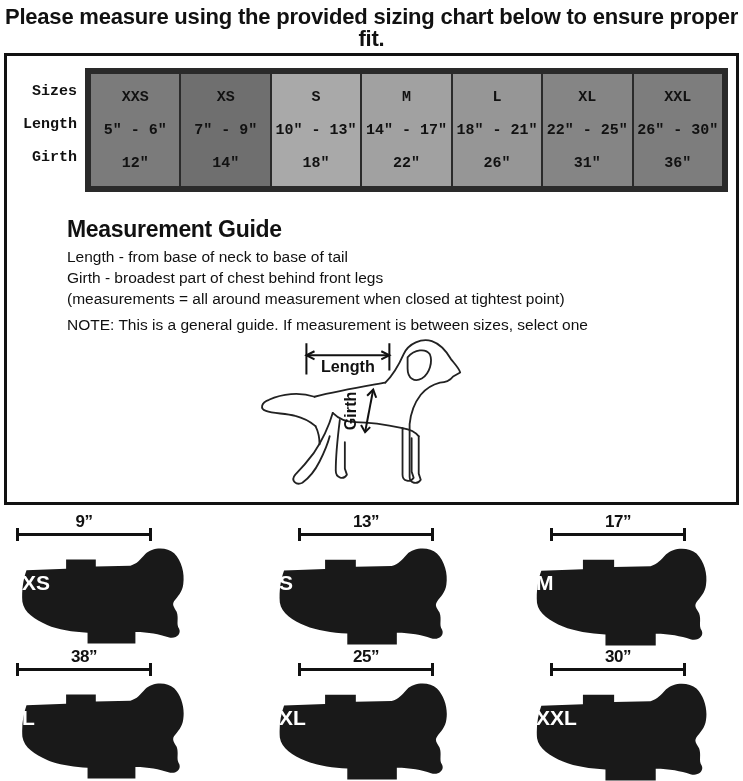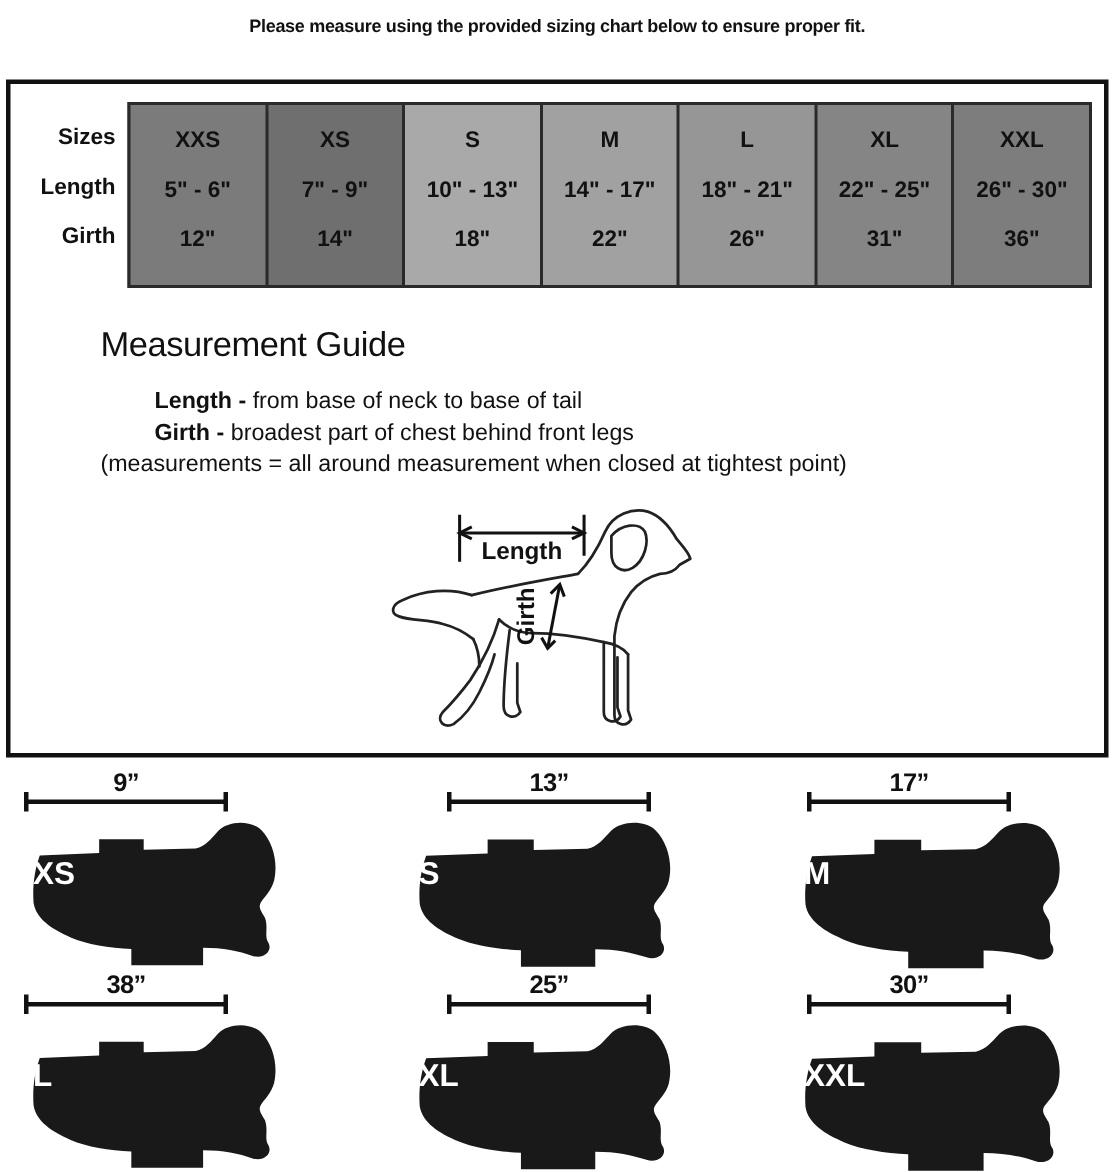--- a/index.html
+++ b/index.html
@@ -1,74 +1,74 @@
 <!DOCTYPE html>
 <html><head>
 <meta charset="utf-8">
 <style>
   html,body{margin:0;padding:0;}
   body{
     width:743px;height:781px;position:relative;overflow:hidden;
     background:#fff;color:#111;
     font-family:"Liberation Sans","DejaVu Sans",sans-serif;
   }
-  .b{font-weight:bold;margin-left:36px;}
+  .b{font-weight:normal;}
 
   
   .top-note{
     text-align:center;padding-top:6px;font-weight:bold;
-    font-size:12px;line-height:22px;letter-spacing:-0.2px;
+    font-size:22px;line-height:22px;letter-spacing:-0.2px;
   }
 
   
   .main-box{
     position:absolute;left:4px;top:53px;width:735px;height:452px;
     border:3px solid #111;box-sizing:border-box;background:#fff;
   }
 
   
-  .table-wrap{display:flex;margin:12px 8px 0 10px;height:124px;}
+  .table-wrap{display:flex;margin:12px 8px 0 10px;height:124px;font-family:Liberation Mono, monospace;}
   .row-labels{
     width:60px;display:flex;flex-direction:column;padding:8px 8px 0 0;row-gap:2px;
     text-align:right;font-weight:bold;font-size:15px;
   }
   .row-labels span{height:31px;line-height:31px;}
   .columns{
-    flex:1;display:flex;gap:2px;background:#2a2a2a;border:2px solid #0f766e;
+    flex:1;display:flex;gap:2px;background:#2a2a2a;border:6px solid #0f766e;
   }
   .size-col{
     flex:1;display:flex;flex-direction:column;padding-top:8px;row-gap:2px;
     text-align:center;font-weight:bold;font-size:15px;background:#888;
   }
   .size-col span{height:31px;line-height:31px;white-space:nowrap;}
 
   
   .guide{margin:24px 10px 0 60px;}
-  .guide-title{font-size:23px;font-weight:normal;line-height:26px;margin-bottom:15px;letter-spacing:-0.3px;}
+  .guide-title{font-size:23px;font-weight:bold;line-height:26px;margin-bottom:4px;letter-spacing:-0.3px;}
   .guide-line{font-size:15.5px;line-height:21px;}
   .note-block{margin-top:5px;}
 
   
   .diagram{position:absolute;left:248px;top:276px;width:290px;height:172px;}
   .diagram svg{display:block;}
   .diagram text{
     font-family:"Liberation Sans","DejaVu Sans",sans-serif;
     font-size:16px;font-weight:bold;fill:#111;
   }
 
   
   .coats-grid{
     position:absolute;left:0;top:513px;width:743px;
     display:grid;grid-template-columns:247px 247px 249px;grid-auto-rows:133px;row-gap:2px;
   }
   .coat-cell{position:relative;}
   .measure{position:absolute;top:0;width:136px;}
   .coat-cell:nth-child(3n+1) .measure{left:16px;}
   .coat-cell:nth-child(3n+2) .measure{left:51px;}
-  .coat-cell:nth-child(3n)   .measure{left:44px;}
+  .coat-cell:nth-child(3n)   .measure{left:56px;}
   .m-label{display:block;text-align:center;font-weight:bold;font-size:17px;line-height:17px;letter-spacing:-0.5px;}
   .m-line{position:relative;margin-top:3px;height:3px;background:#111;}
   .m-line::before,.m-line::after{
     content:"";position:absolute;top:-5px;width:3px;height:13px;background:#111;
   }
   .m-line::before{left:0;}
   .m-line::after{right:0;}
 
   .coat-svg{position:absolute;top:28px;}
   .coat-cell:nth-child(3n+1) .coat-svg{left:10px;width:198px;height:104px;}
@@ -136,20 +136,21 @@
         <span>36"</span>
       </div>
     </div>
   </div>
 
   <div class="guide">
     <div class="guide-title">Measurement Guide</div>
     <div class="guide-line"><span class="b">Length -</span><span> from base of neck to base of tail</span></div>
     <div class="guide-line"><span class="b">Girth -</span><span> broadest part of chest behind front legs</span></div>
     <div class="guide-line">(measurements = all around measurement when closed at tightest point)</div>
+    <div class="guide-line note-block"><span class="b">NOTE:</span><span> This is a general guide. If measurement is between sizes, select one</span></div>
   </div>
 
   <div class="diagram">
     <svg width="290" height="172" viewBox="0 0 285 170">
       <g fill="none" stroke="#222" stroke-width="1.8" stroke-linecap="round" stroke-linejoin="round">
 
         <path d="M58,64 C43,59 26,61 13,67 C5,70 4,76 10,78 C18,81 29,80 39,83 C47,85 54,89 59,93"></path>
 
         <path d="M58,64 C82,58 106,54 128,50"></path>
 

